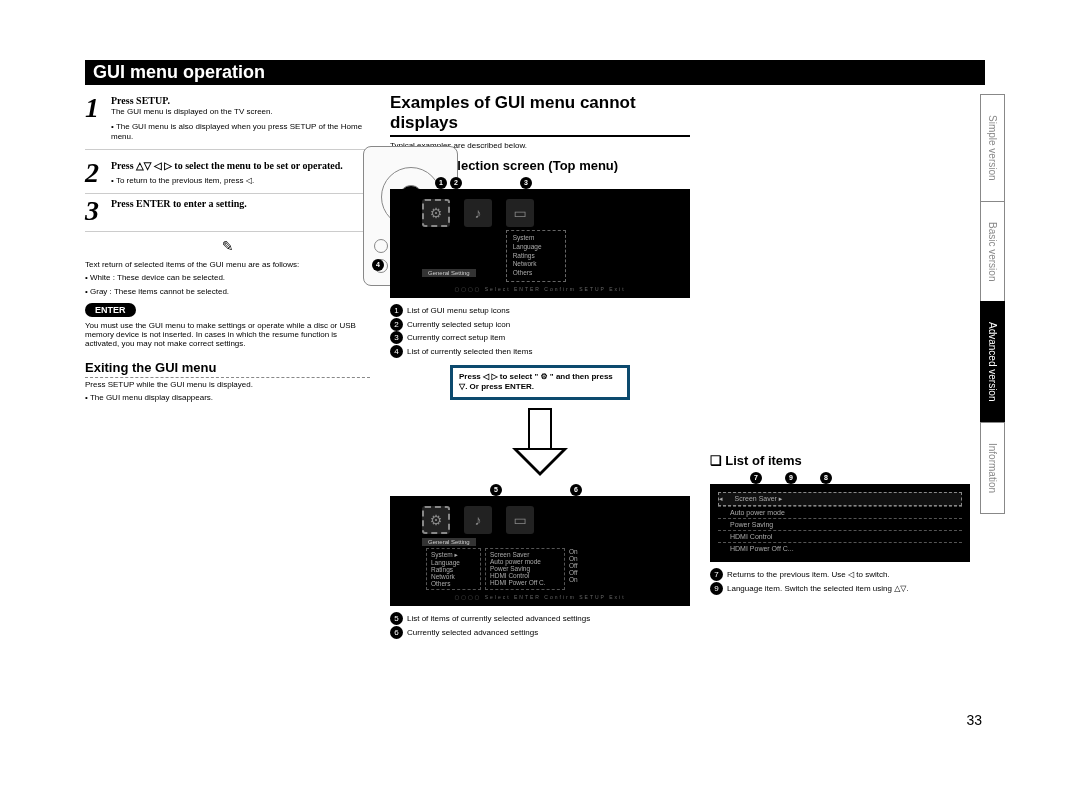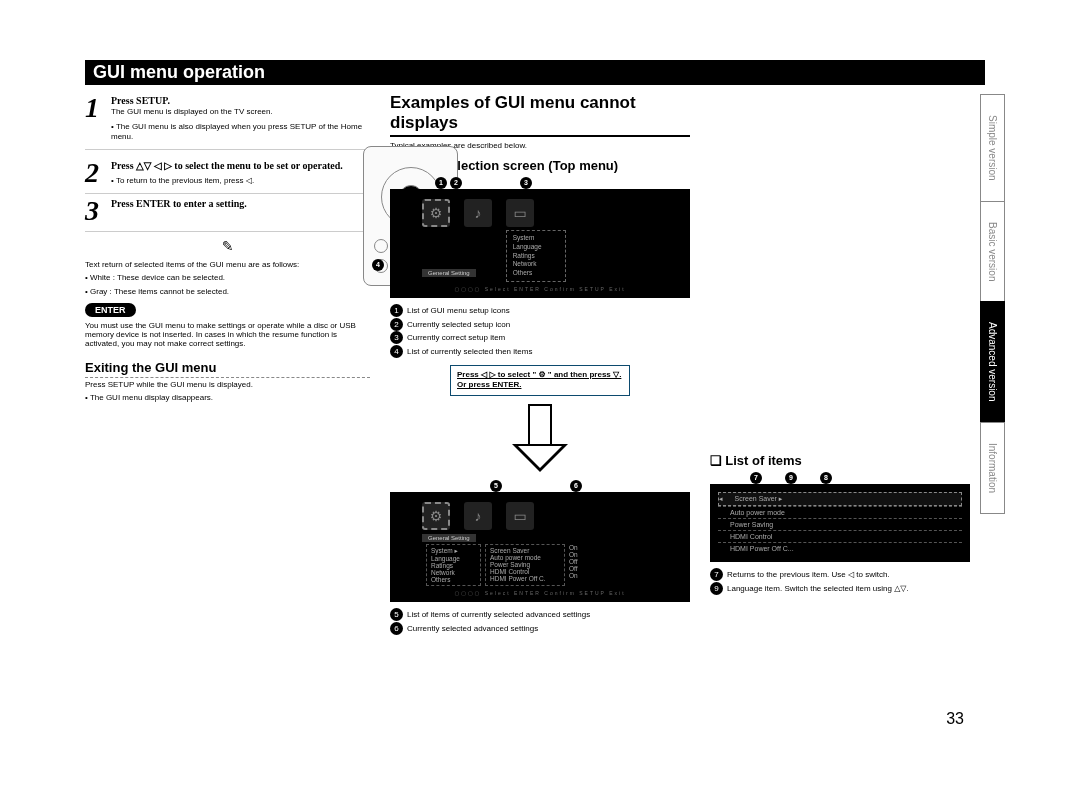--- a/index.html
+++ b/index.html
@@ -34,27 +34,27 @@
   .screen .banner { background:#333; color:#ccc; font-size:6px; padding:1px 6px; margin:2px 0 0 24px; display:inline-block; }
   .menu-list { margin:1px 0 0 28px; font-size:6.5px; line-height:1.35; border:1px dashed #666; padding:3px 6px; display:inline-block; min-width:60px; }
   .screen-footer { font-size:5px; color:#666; margin-top:4px; text-align:center; letter-spacing:2px; }
   .callout { position:absolute; font-size:7px; background:#fff; color:#000; width:12px; height:12px; border-radius:50%; background:#000; color:#fff; text-align:center; line-height:12px; font-weight:bold; }
   .legend { font-size:8px; line-height:1.6; margin-top:6px; }
   .legend .n { display:inline-block; width:13px; height:13px; border-radius:50%; background:#000; color:#fff; font-size:8px; text-align:center; line-height:13px; margin-right:4px; }
   .arrow-down { margin:8px auto; width:40px; }
   .arrow-down .stem { width:24px; height:40px; border:2px solid #000; border-bottom:none; margin:0 auto; }
   .arrow-down .head { width:0; height:0; border-left:28px solid transparent; border-right:28px solid transparent; border-top:28px solid #000; position:relative; left:-8px; }
   .arrow-down .head:after { content:""; position:absolute; top:-26px; left:-22px; width:0; height:0; border-left:22px solid transparent; border-right:22px solid transparent; border-top:22px solid #fff; }
-  .instr-box { border:1px solid #0c4a6e; padding:4px 6px; font-size:8px; font-weight:bold; width:180px; margin:6px auto 6px; line-height:1.3;text-decoration:underline; }
+  .instr-box { border:3px solid #0c4a6e; padding:4px 6px; font-size:8px; font-weight:bold; width:180px; margin:6px auto 6px; line-height:1.3; }
   .screen2cols { display:flex; gap:4px; font-size:6.5px; }
   .screen2cols .c { border:1px dashed #555; padding:2px 4px; }
   .screen-small { background:#000; color:#aaa; padding:8px; font-size:7px; }
   .screen-small .row { display:flex; gap:12px; border-top:1px dashed #555; padding:2px 0; }
   .screen-small .row.sel { border:1px dashed #888; background:#111; }
-  .page-num { position:absolute; right:116px; bottom:60px; font-size:16px; }
+  .page-num { position:absolute; right:98px; bottom:60px; font-size:14px; }
 </style>
 </head>
 <body>
 
 <div class="lang-label">ENGLISH</div>
 
 <div class="side-tabs">
   <div class="tab">Simple version</div>
   <div class="tab">Basic version</div>
   <div class="tab active">Advanced version</div>

